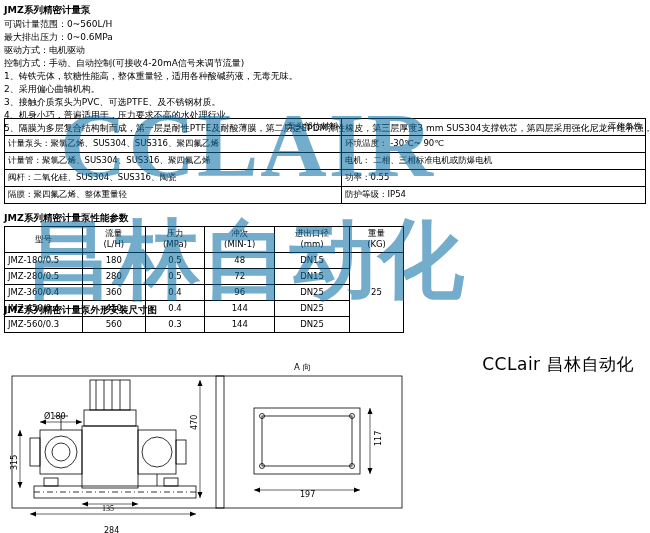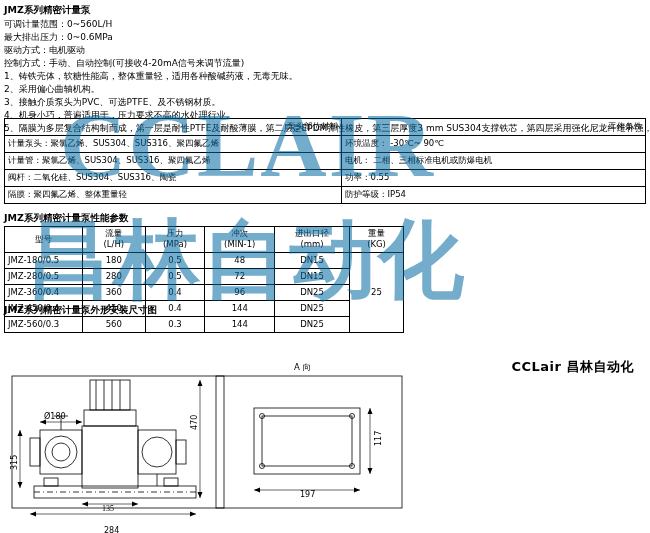--- a/index.html
+++ b/index.html
@@ -62,21 +62,21 @@
 
   #params-table{position:absolute;left:4px;top:226px;width:400px;}
   #params-table td,#params-table th{height:13px;}
 
   
   .drawing{position:absolute;left:4px;top:318px;width:642px;height:200px;}
 
   
   .brand{
     position:absolute;right:16px;bottom:10px;
-    font-size:13px;font-weight:bold;color:#000;
+    font-size:17px;font-weight:normal;color:#000;
     letter-spacing:.5px;
   }
   svg{display:block;}
 </style>
 </head>
 <body>
 
 <div class="page">
 
   <div style="position:absolute;left:0;top:4px;width:650px;">

